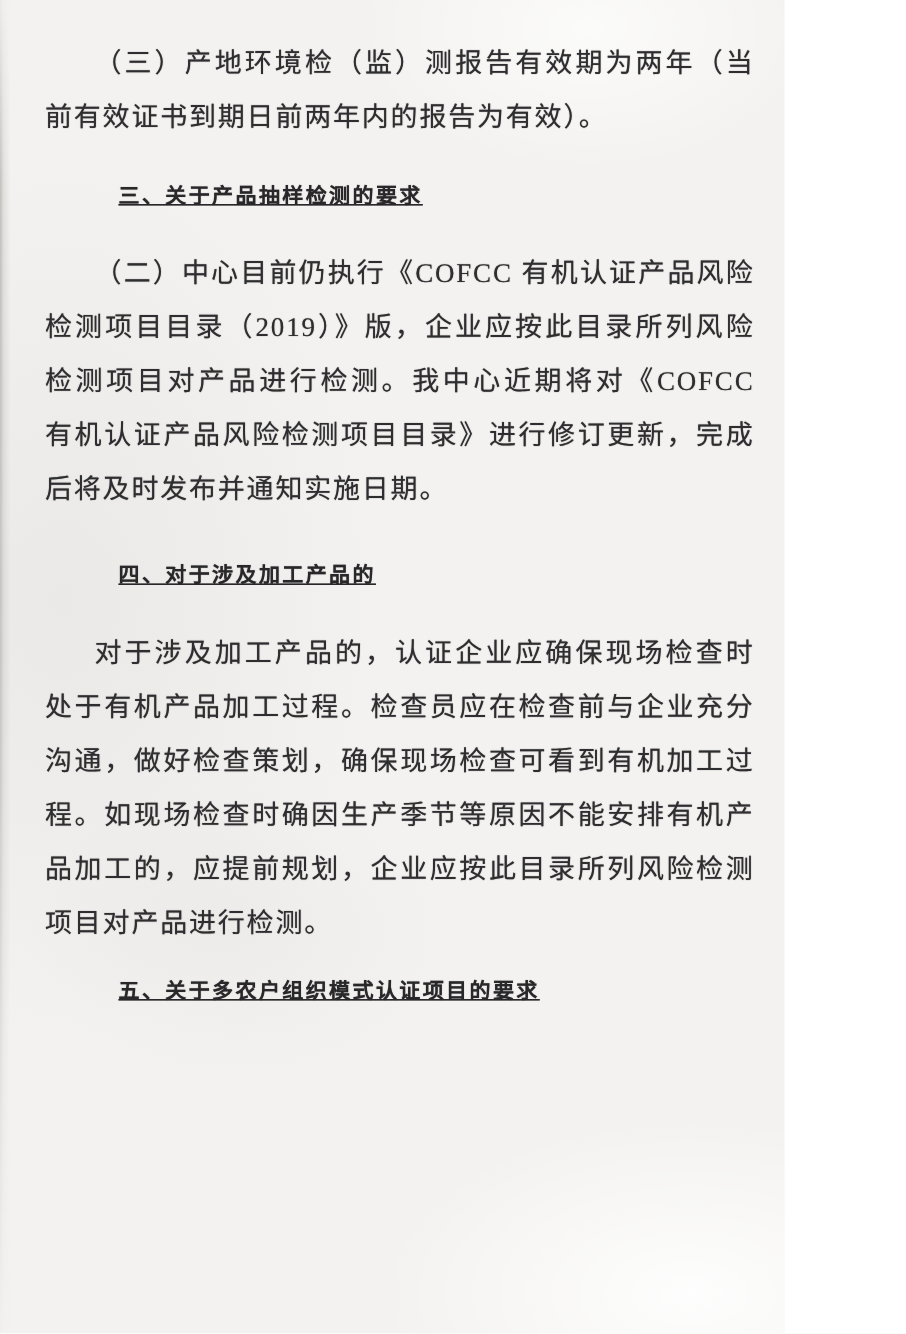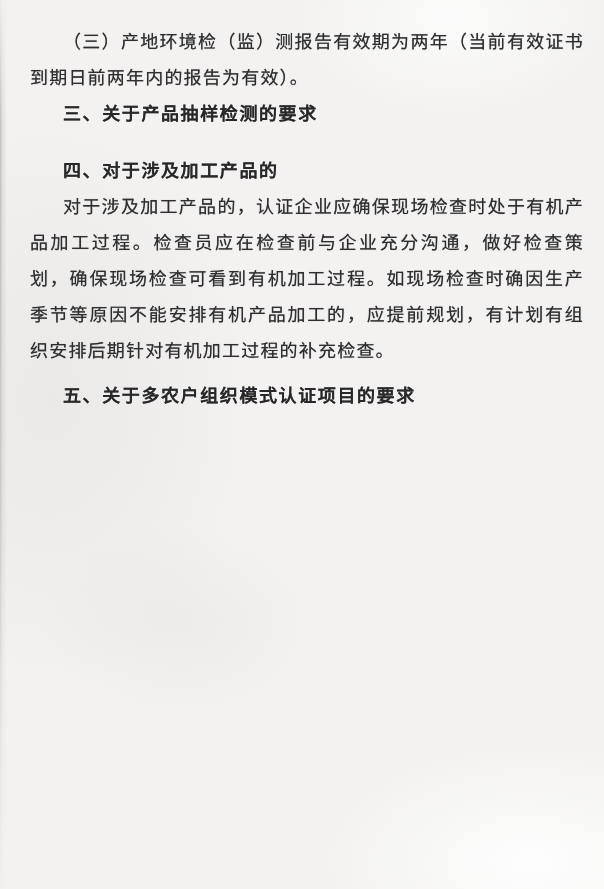--- a/index.html
+++ b/index.html
@@ -2,21 +2,21 @@
 <html lang="zh-CN"><head>
 <meta charset="utf-8">
 <style>
   html, body {
     margin: 0;
     padding: 0;
     background: #ffffff;
   }
   .page {
     position: relative;
-    width: 604px;
+    width: 523px;
     height: 889px;
     overflow: hidden;
     background:
       radial-gradient(ellipse 320px 180px at 88% 97%, rgba(255,255,255,0.9) 0%, rgba(255,255,255,0) 65%),
       radial-gradient(ellipse 260px 160px at 75% 2%, rgba(255,255,255,0.7) 0%, rgba(255,255,255,0) 60%),
       radial-gradient(ellipse 300px 420px at 8% 45%, rgba(180,178,174,0.14) 0%, rgba(180,178,174,0) 70%),
       radial-gradient(ellipse 200px 140px at 30% 70%, rgba(185,183,180,0.10) 0%, rgba(185,183,180,0) 70%),
       #f3f2f0;
   }
   
@@ -45,46 +45,48 @@
     line-height: 36px;
     letter-spacing: 1.2px;
     text-align: justify;
   }
   .content p {
     margin: 0;
     text-indent: 33px;
     text-shadow: 0 0 0.7px rgba(46,46,48,0.65);
   }
   .content h2 {
-    margin: 0;
+    margin: 16px;
     text-indent: 33px;
     font-family: "Liberation Sans", "DejaVu Sans", sans-serif;
-    font-size: 18px;
+    font-size: 14px;
     font-weight: 700;
     line-height: 36px;
     letter-spacing: 1.6px;
     color: #28282a;
     text-shadow: 0 0 0.6px rgba(40,40,42,0.6);
+    text-decoration: underline;
   }
   .gap-lg { margin-top: 21px !important; }
   .gap-sm { margin-top: 9px !important; }
 </style>
 </head>
 <body>
 
 <div class="page">
   <div class="scan-edge"></div>
 
   <div class="content">
     <p>（三）产地环境检（监）测报告有效期为两年（当前有效证书到期日前两年内的报告为有效）。</p>
 
 
     <h2>三、关于产品抽样检测的要求</h2>
 
 
+    <p>（二）中心目前仍执行《COFCC 有机认证产品风险检测项目目录（2019）》版，企业应按此目录所列风险检测项目对产品进行检测。我中心近期将对《COFCC 有机认证产品风险检测项目目录》进行修订更新，完成后将及时发布并通知实施日期。</p>
 
     <h2 class="gap-lg">四、对于涉及加工产品的</h2>
 
-    <p>对于涉及加工产品的，认证企业应确保现场检查时处于有机产品加工过程。检查员应在检查前与企业充分沟通，做好检查策划，确保现场检查可看到有机加工过程。如现场检查时确因生产季节等原因不能安排有机产品加工的，应提前规划，有计划有组织安排后期针对有机加工过程的补充检查。</p>
+    <p>对于涉及加工产品的，认证企业应确保现场检查时处于有机产品加工过程。检查员应在检查前与企业充分沟通，做好检查策划，确保现场检查可看到有机加工过程。如现场检查时确因生产季节等原因不能安排有机产品加工的，应提前规划，企业应按此目录所列风险检测项目对产品进行检测。</p>
 
     <h2 class="gap-sm">五、关于多农户组织模式认证项目的要求</h2>
   </div>
 </div>
 
 </body></html>

